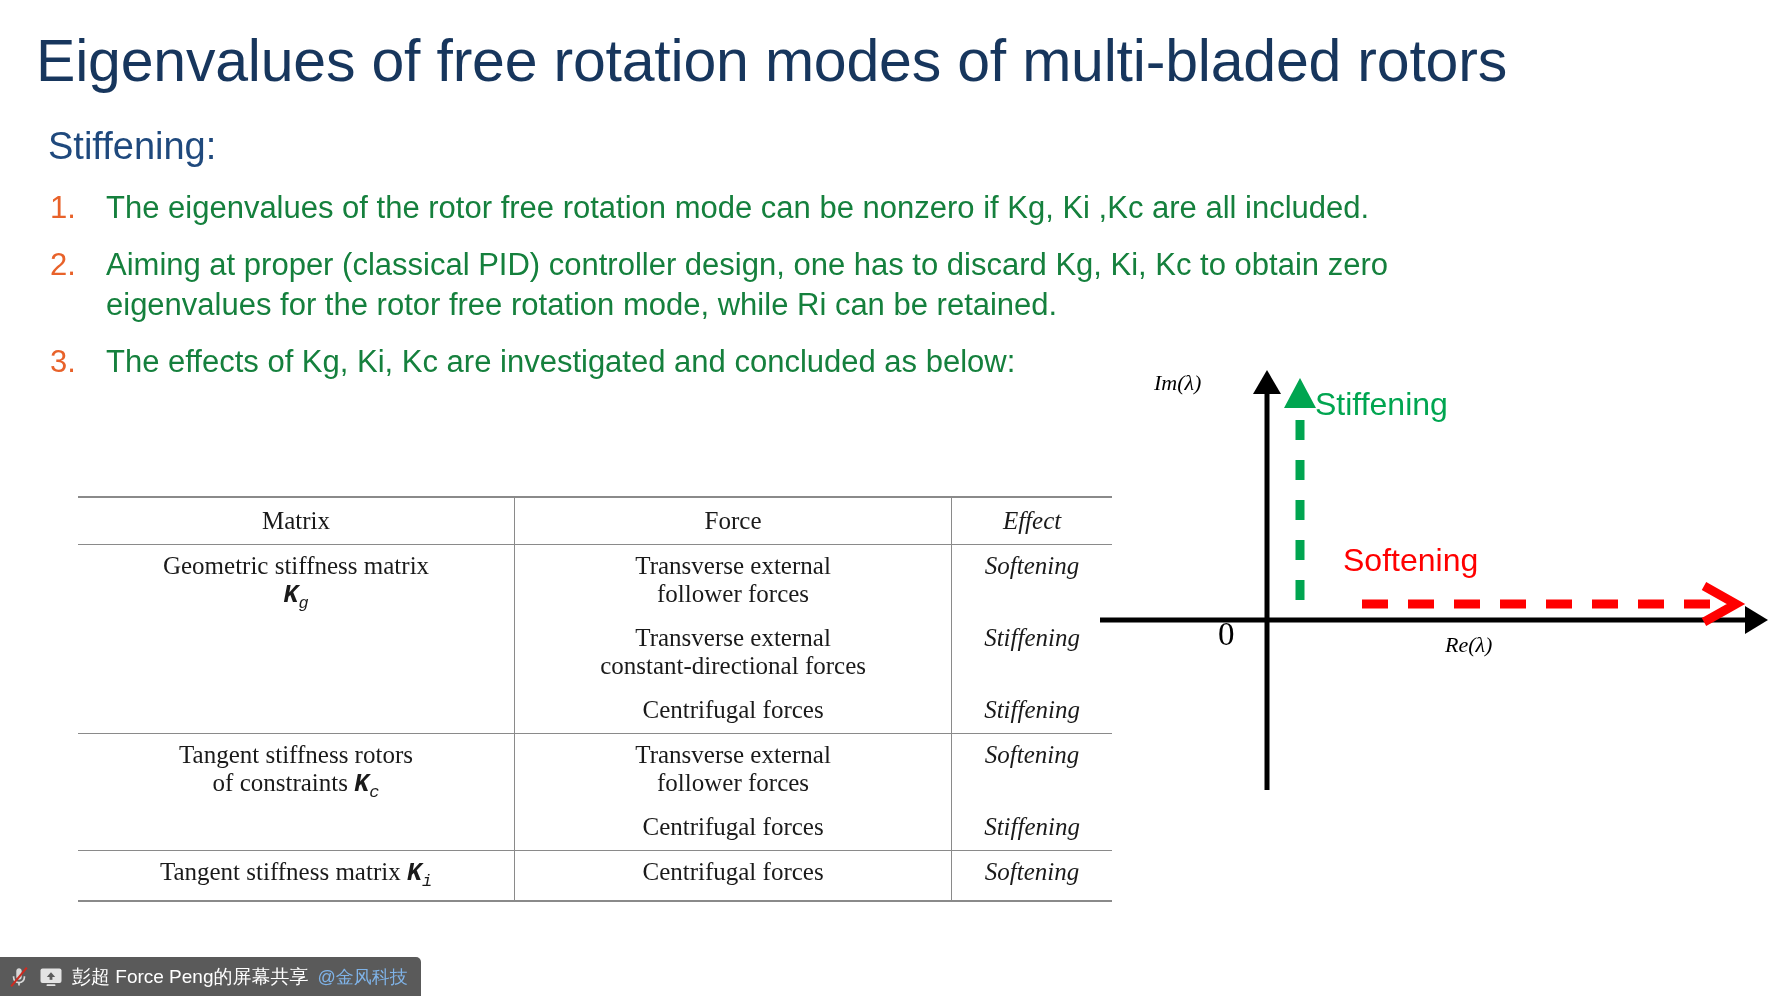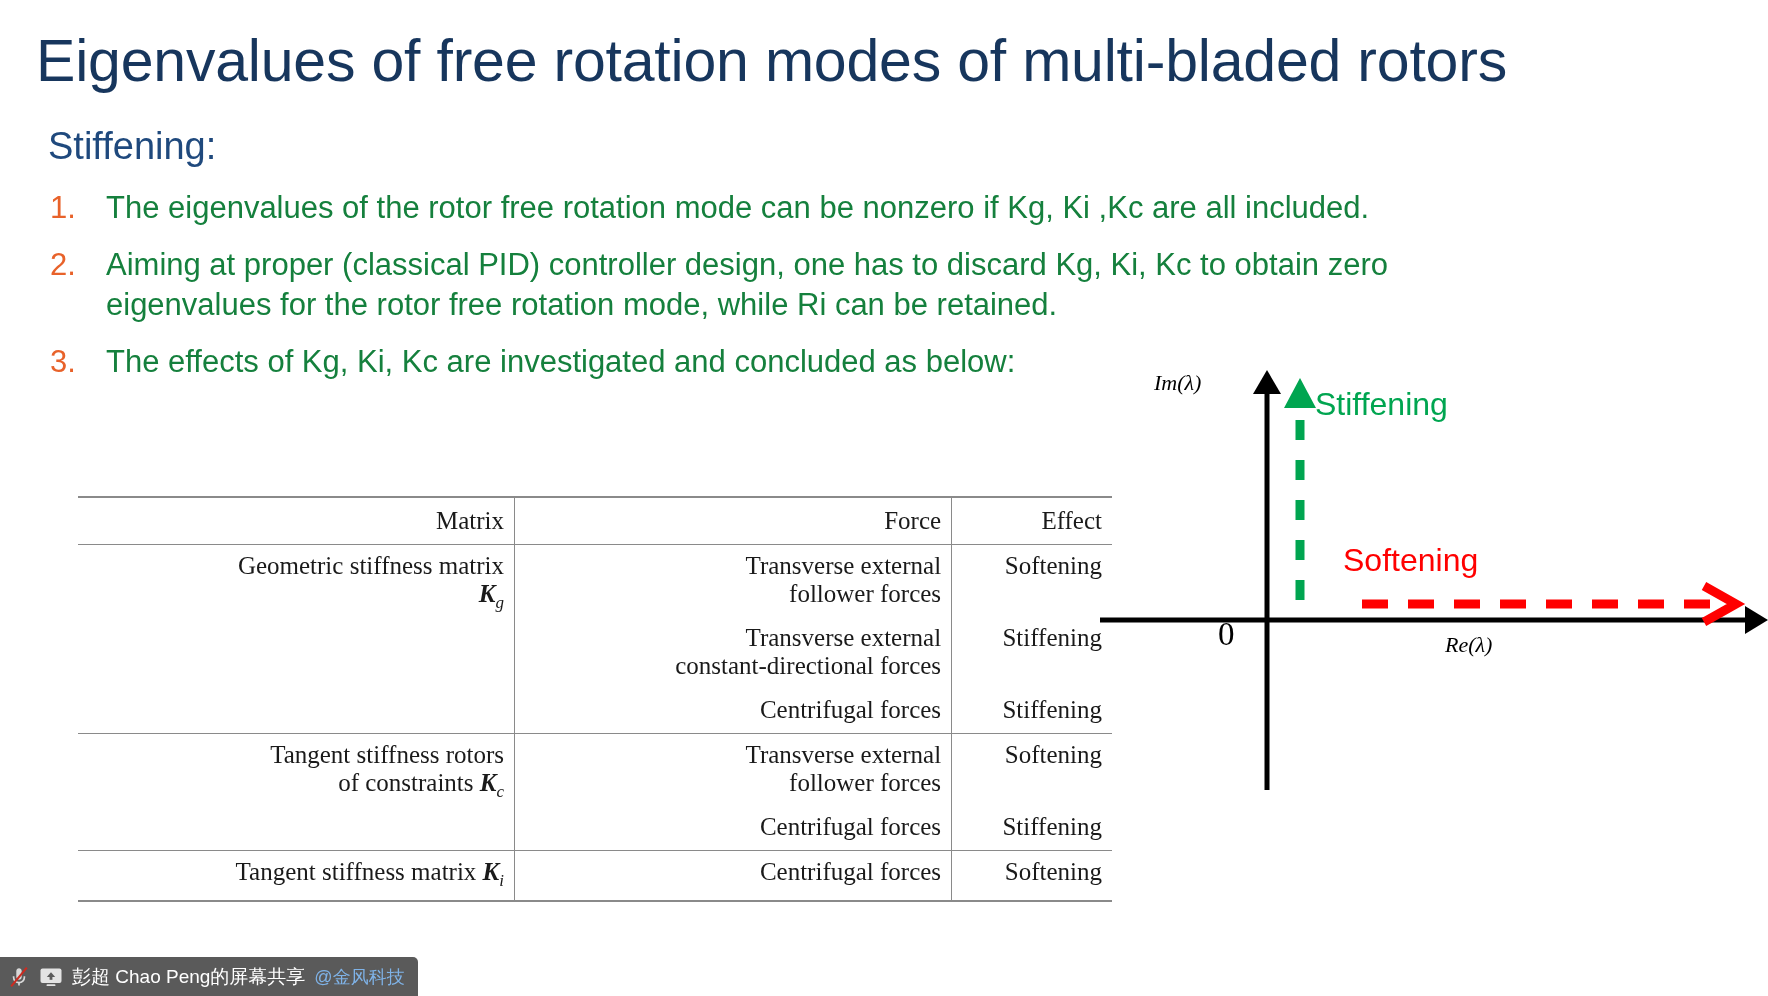--- a/index.html
+++ b/index.html
@@ -84,37 +84,37 @@
   }
   table#matrix-table {
     border-collapse: collapse;
     width: 100%;
     font-family: "Liberation Serif", serif;
     font-size: 25px;
     color: #1a1a1a;
   }
   table#matrix-table td,
   table#matrix-table th {
-    text-align: right;
+    text-align: center;
     vertical-align: top;
     font-weight: normal;
     padding: 7px 10px 9px 10px;
   }
   .col-matrix  { width: 400px; }
   .col-force   { width: 400px; border-left: 1.5px solid #8a8a8a; }
-  .col-effect  { width: 134px; border-left: 1.5px solid #8a8a8a; }
+  .col-effect  { width: 134px; border-left: 1.5px solid #8a8a8a; font-style: italic; }
 
   #matrix-table thead tr th { border-top: 2.5px solid #8a8a8a; padding-top: 9px; }
   #matrix-table thead tr { }
   .rule-top td, .rule-top th { border-top: 2.5px solid #8a8a8a; }
   .rule-mid td { border-top: 1.8px solid #8a8a8a; }
   .rule-bottom { border-bottom: 2.5px solid #8a8a8a; }
 
   .mtx {
-    font-family: Liberation Serif, serif;
+    font-family: Liberation Mono, monospace;
     font-style: italic;
     font-weight: bold;
   }
   .mtx sub {
     font-style: italic;
     font-weight: normal;
     font-size: 0.68em;
   }
   .cell-line2 { display:block; }
 
@@ -307,17 +307,17 @@
 
     <span class="icon">
       <svg width="24" height="22" viewBox="0 0 24 22" aria-hidden="true">
         <rect x="1.5" y="2.5" width="21" height="14.5" rx="2" fill="#e3e3e3"></rect>
         <path d="M12 6.3l4.2 4.6h-8.4z" fill="#5a5a5a"></path>
         <rect x="10.6" y="10.4" width="2.8" height="3.4" fill="#5a5a5a"></rect>
         <rect x="7.5" y="18.3" width="9" height="1.8" rx="0.9" fill="#e3e3e3"></rect>
       </svg>
     </span>
 
-    <span id="share-owner">彭超 Chao Peng的屏幕共享</span>
+    <span id="share-owner">彭超 Force Peng的屏幕共享</span>
     <span id="share-org">@金风科技</span>
   </div>
 
 </div>
 
 </body></html>

